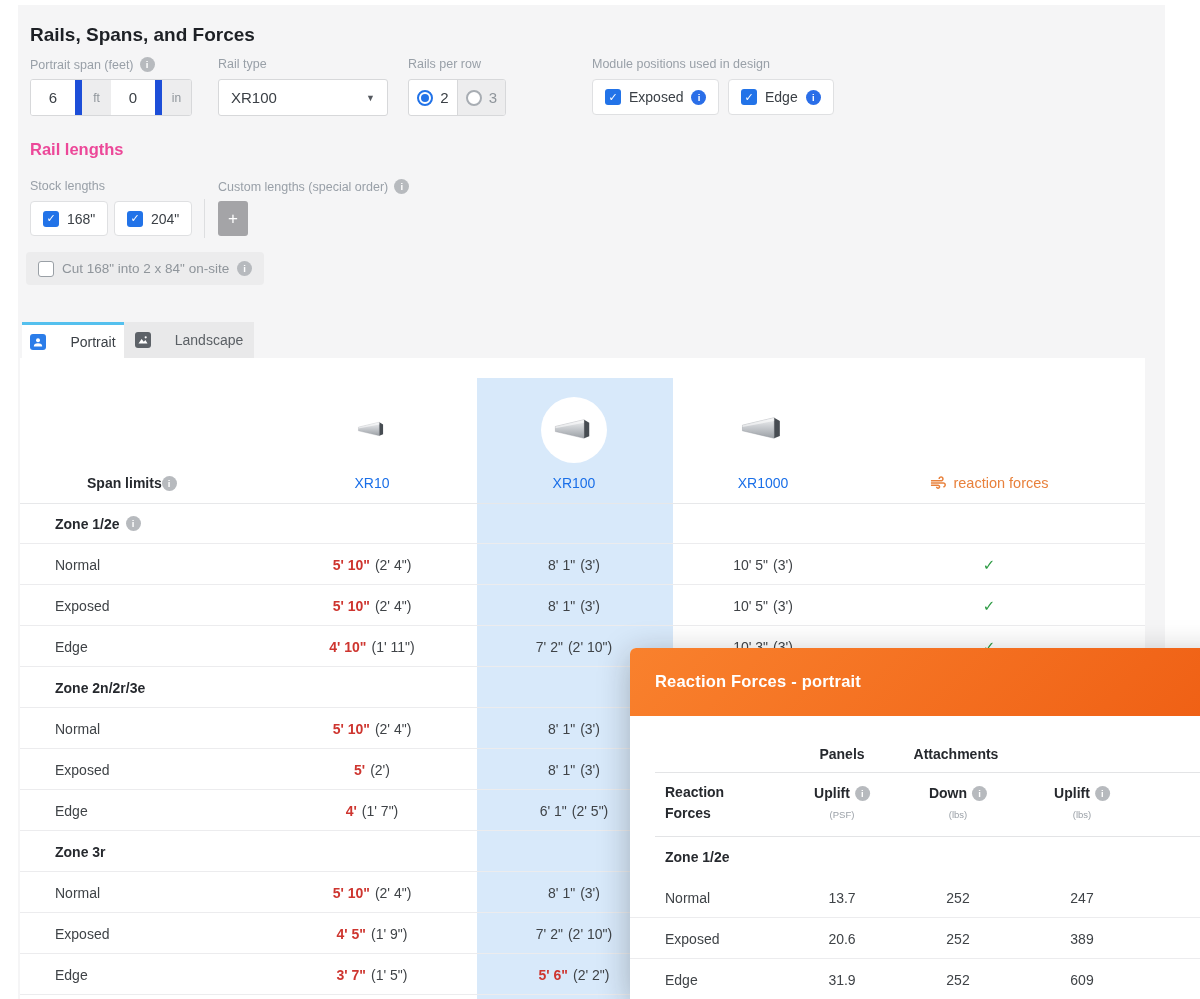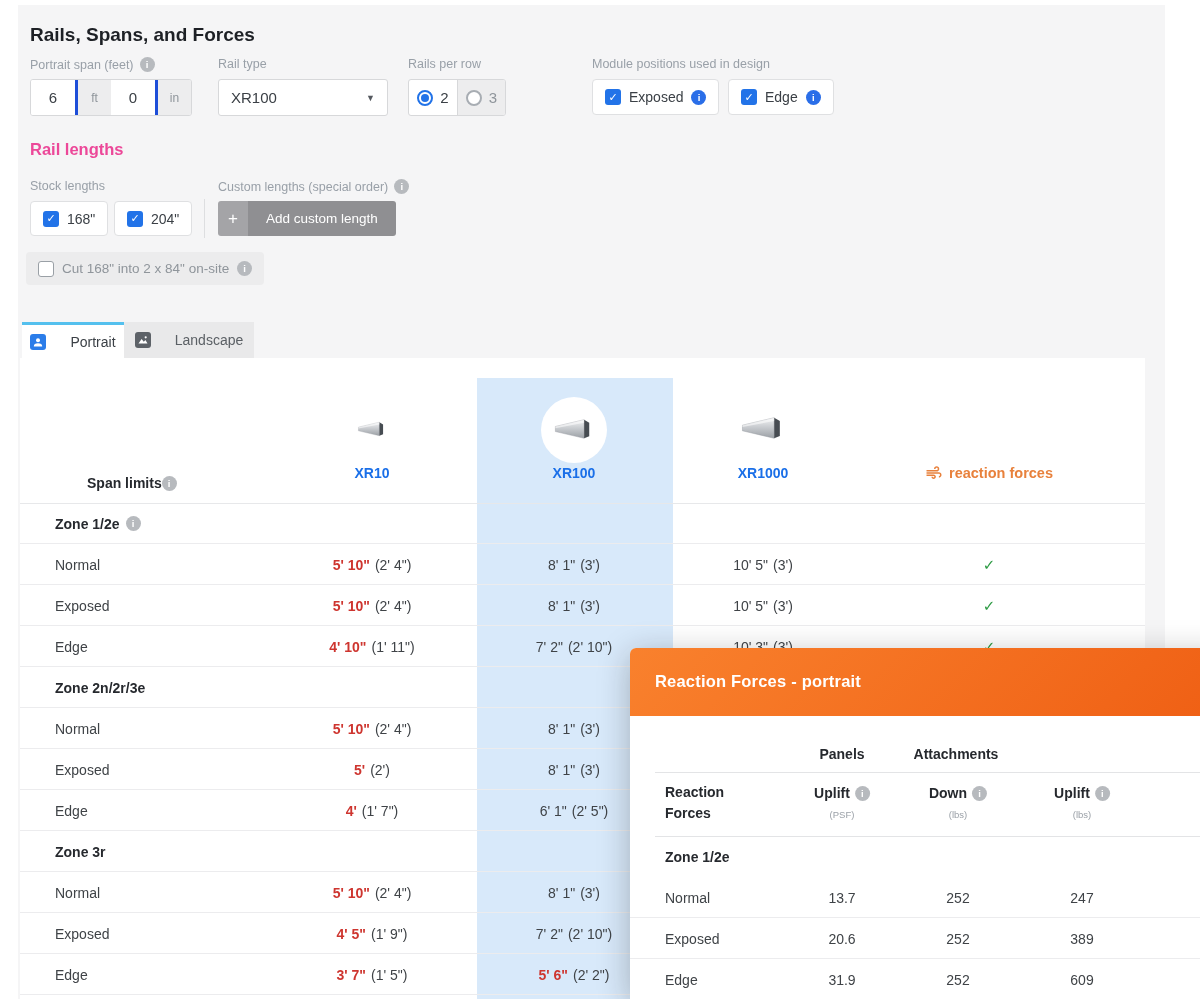--- a/index.html
+++ b/index.html
@@ -17,21 +17,21 @@
   #lbl-railtype { left: 218px; top: 57px; }
   #lbl-railsrow { left: 408px; top: 57px; }
   #lbl-modpos { left: 592px; top: 57px; }
   #lbl-stock { left: 30px; top: 179px; }
   #lbl-custom { left: 218px; top: 179px; }
 
   .seg-control { position: absolute; display: flex; border: 1px solid #d7d8da; border-radius: 3px; overflow: hidden; background: #fff; height: 37px; }
   #span-control { left: 30px; top: 79px; }
   .seg { display: flex; align-items: center; justify-content: center; font-size: 15px; color: #3b4046; }
   .seg.val { background: #fff; width: 44px; }
-  .seg.unit { background: #ededee; color: #8f959b; font-size: 12px; width: 36px; border-left: 3px solid #1d4ed8; }
+  .seg.unit { background: #ededee; color: #8f959b; font-size: 12px; width: 36px; border-left: 7px solid #1d4ed8; }
 
   #railtype-select { position: absolute; left: 218px; top: 79px; width: 170px; height: 37px; background: #fff; border: 1px solid #d7d8da; border-radius: 3px; display: flex; align-items: center; justify-content: space-between; padding: 0 12px; font-size: 15px; color: #3b4046; cursor: pointer; }
   .caret { font-size: 9px; color: #55595f; }
 
   #railsrow-control { left: 408px; top: 79px; }
   .seg.radio-seg { width: 48px; gap: 7px; }
   .seg.radio-seg.off { background: #ededee; color: #8f959b; border-left: 1px solid #d7d8da; }
   .radio { width: 16px; height: 16px; border-radius: 50%; border: 2px solid #2273e8; display: flex; align-items: center; justify-content: center; background: #fff; }
   .radio .dot { width: 8px; height: 8px; border-radius: 50%; background: #2273e8; }
   .radio.unsel { border-color: #a8adb3; }
@@ -68,21 +68,21 @@
 
   
   #card { position: absolute; left: 20px; top: 358px; width: 1125px; height: 641px; background: #fff; }
   #hl-col { position: absolute; left: 457px; top: 20px; width: 196px; height: 621px; background: #d8e9fa; }
   #hl-circle { position: absolute; left: 521px; top: 39px; width: 66px; height: 66px; border-radius: 50%; background: #fff; }
   .rail { position: absolute; transform: translateX(-50%); }
   #rail-xr10 { left: 352px; top: 63px; }
   #rail-xr100 { left: 554px; top: 60px; }
   #rail-xr1000 { left: 743px; top: 57px; }
 
-  .col-head { position: absolute; top: 100px; height: 30px; display: flex; align-items: center; justify-content: center; gap: 6px; transform: translateX(-50%); font-size: 14px; font-weight: bold; color: #1a6fe8; cursor: pointer; white-space: nowrap; }
+  .col-head { position: absolute; top: 110px; height: 30px; display: flex; align-items: center; justify-content: center; gap: 6px; transform: translateX(-50%); font-size: 14px; font-weight: normal; color: #1a6fe8; cursor: pointer; white-space: nowrap; }
   #head-xr10 { left: 352px; } #head-xr100 { left: 554px; } #head-xr1000 { left: 743px; }
   #head-react { left: 969px; color: #e8813c; font-size: 14.5px; }
   #span-limits { position: absolute; left: 35px; top: 110px; height: 30px; display: flex; align-items: center; gap: 0; font-size: 14px; font-weight: bold; color: #26292e; margin-left: 32px; }
   .hline { position: absolute; left: 0; right: 0; top: 145px; height: 1px; background: #e7e8ea; }
 
   .t-row { position: absolute; left: 0; right: 0; height: 41px; border-bottom: 1px solid #ececee; }
   .c-label, .sec-label { position: absolute; left: 35px; top: 0; height: 41px; display: flex; align-items: center; gap: 6px; font-size: 14px; white-space: nowrap; }
   .sec-label { font-weight: bold; color: #26292e; }
   .cell { position: absolute; top: 0; height: 41px; display: flex; align-items: center; justify-content: center; gap: 5px; transform: translateX(-50%); font-size: 14px; color: #3f4347; white-space: nowrap; }
   .cx10 { left: 352px; } .cx100 { left: 554px; } .cx1000 { left: 743px; } .cre { left: 969px; }
@@ -179,21 +179,20 @@
   <span class="checkbox">✓</span>
   <span>204"</span>
 </div>
 <div id="stock-divider"></div>
 <div class="field-label" id="lbl-custom">
   <span>Custom lengths (special order)</span>
   <span class="info">i</span>
 </div>
 <div id="add-custom">
   <span class="add-plus">+</span>
-  <span class="add-label">Add custom length</span>
 </div>
 <div id="cut-row">
   <span class="checkbox empty"></span>
   <span>Cut 168" into 2 x 84" on-site</span>
   <span class="info">i</span>
 </div>
 
 <div class="tab" id="tab-portrait">
   <span class="tab-icon blue">
     <svg viewBox="0 0 12 12" width="12" height="12" fill="#fff">

